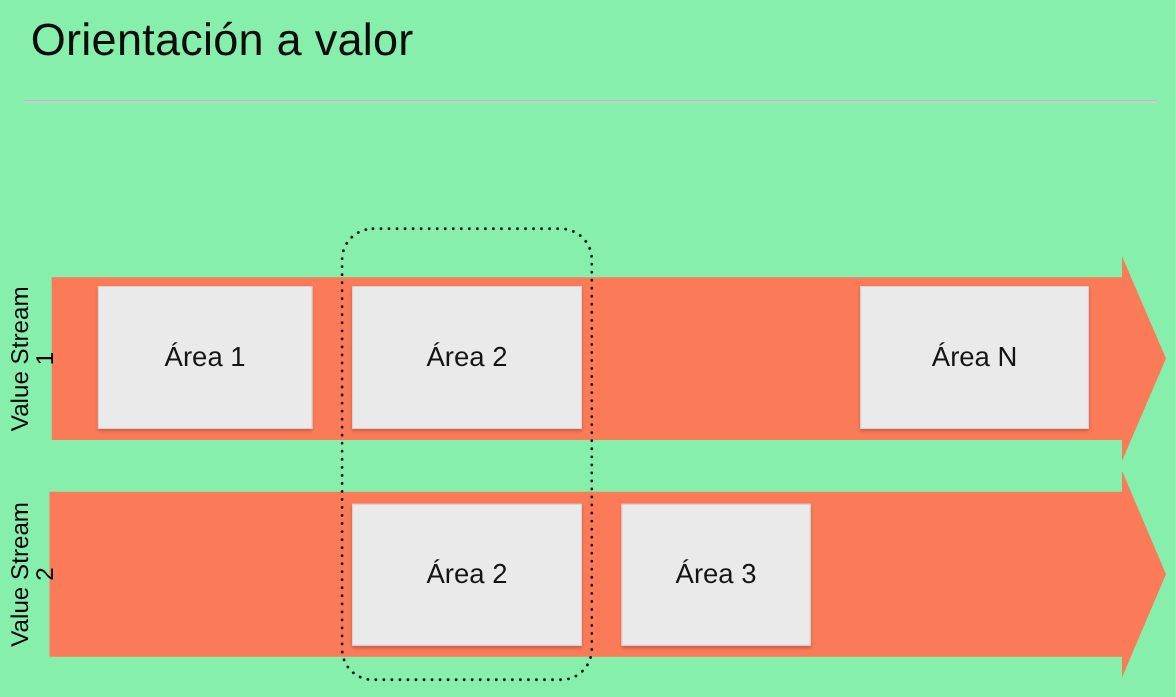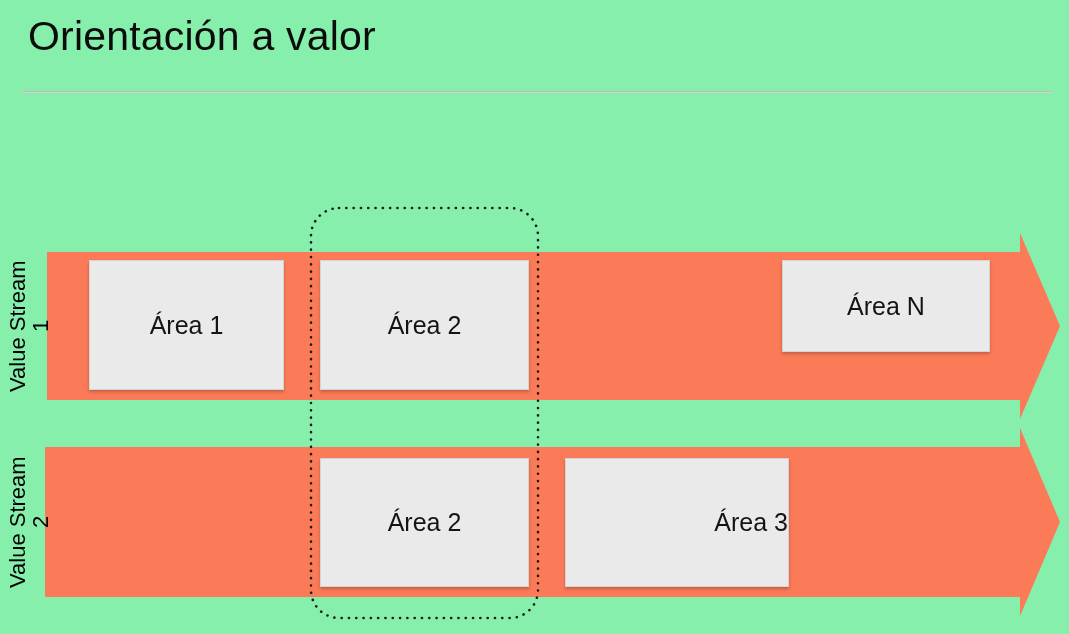--- a/index.html
+++ b/index.html
@@ -31,23 +31,23 @@
   .vs-2 { left:6px; top:447px; height:150px; }
   .area-box {
     position:absolute; z-index:3; box-sizing:border-box;
     background:#eaeaea; border:1px solid #d4d4d4;
     box-shadow:0 2px 3px rgba(0,0,0,0.22);
     display:flex; align-items:center; justify-content:center;
     font-size:25px; color:#141414;
   }
   .b-a1 { left:89px;  top:260px; width:195px; height:130px; }
   .b-a2 { left:320px; top:260px; width:209px; height:130px; }
-  .b-aN { left:782px; top:260px; width:208px; height:92px; }
+  .b-aN { left:782px; top:260px; width:208px; height:130px; }
   .b-b2 { left:320px; top:458px; width:209px; height:129px; }
-  .b-b3 { left:565px; top:458px; width:224px; height:129px;justify-content:flex-end; }
+  .b-b3 { left:565px; top:458px; width:172px; height:129px; }
 </style>
 </head>
 <body>
 
 <div class="slide">
 
   <div class="title">Orientación a valor</div>
   <div class="divider"></div>
 
 

